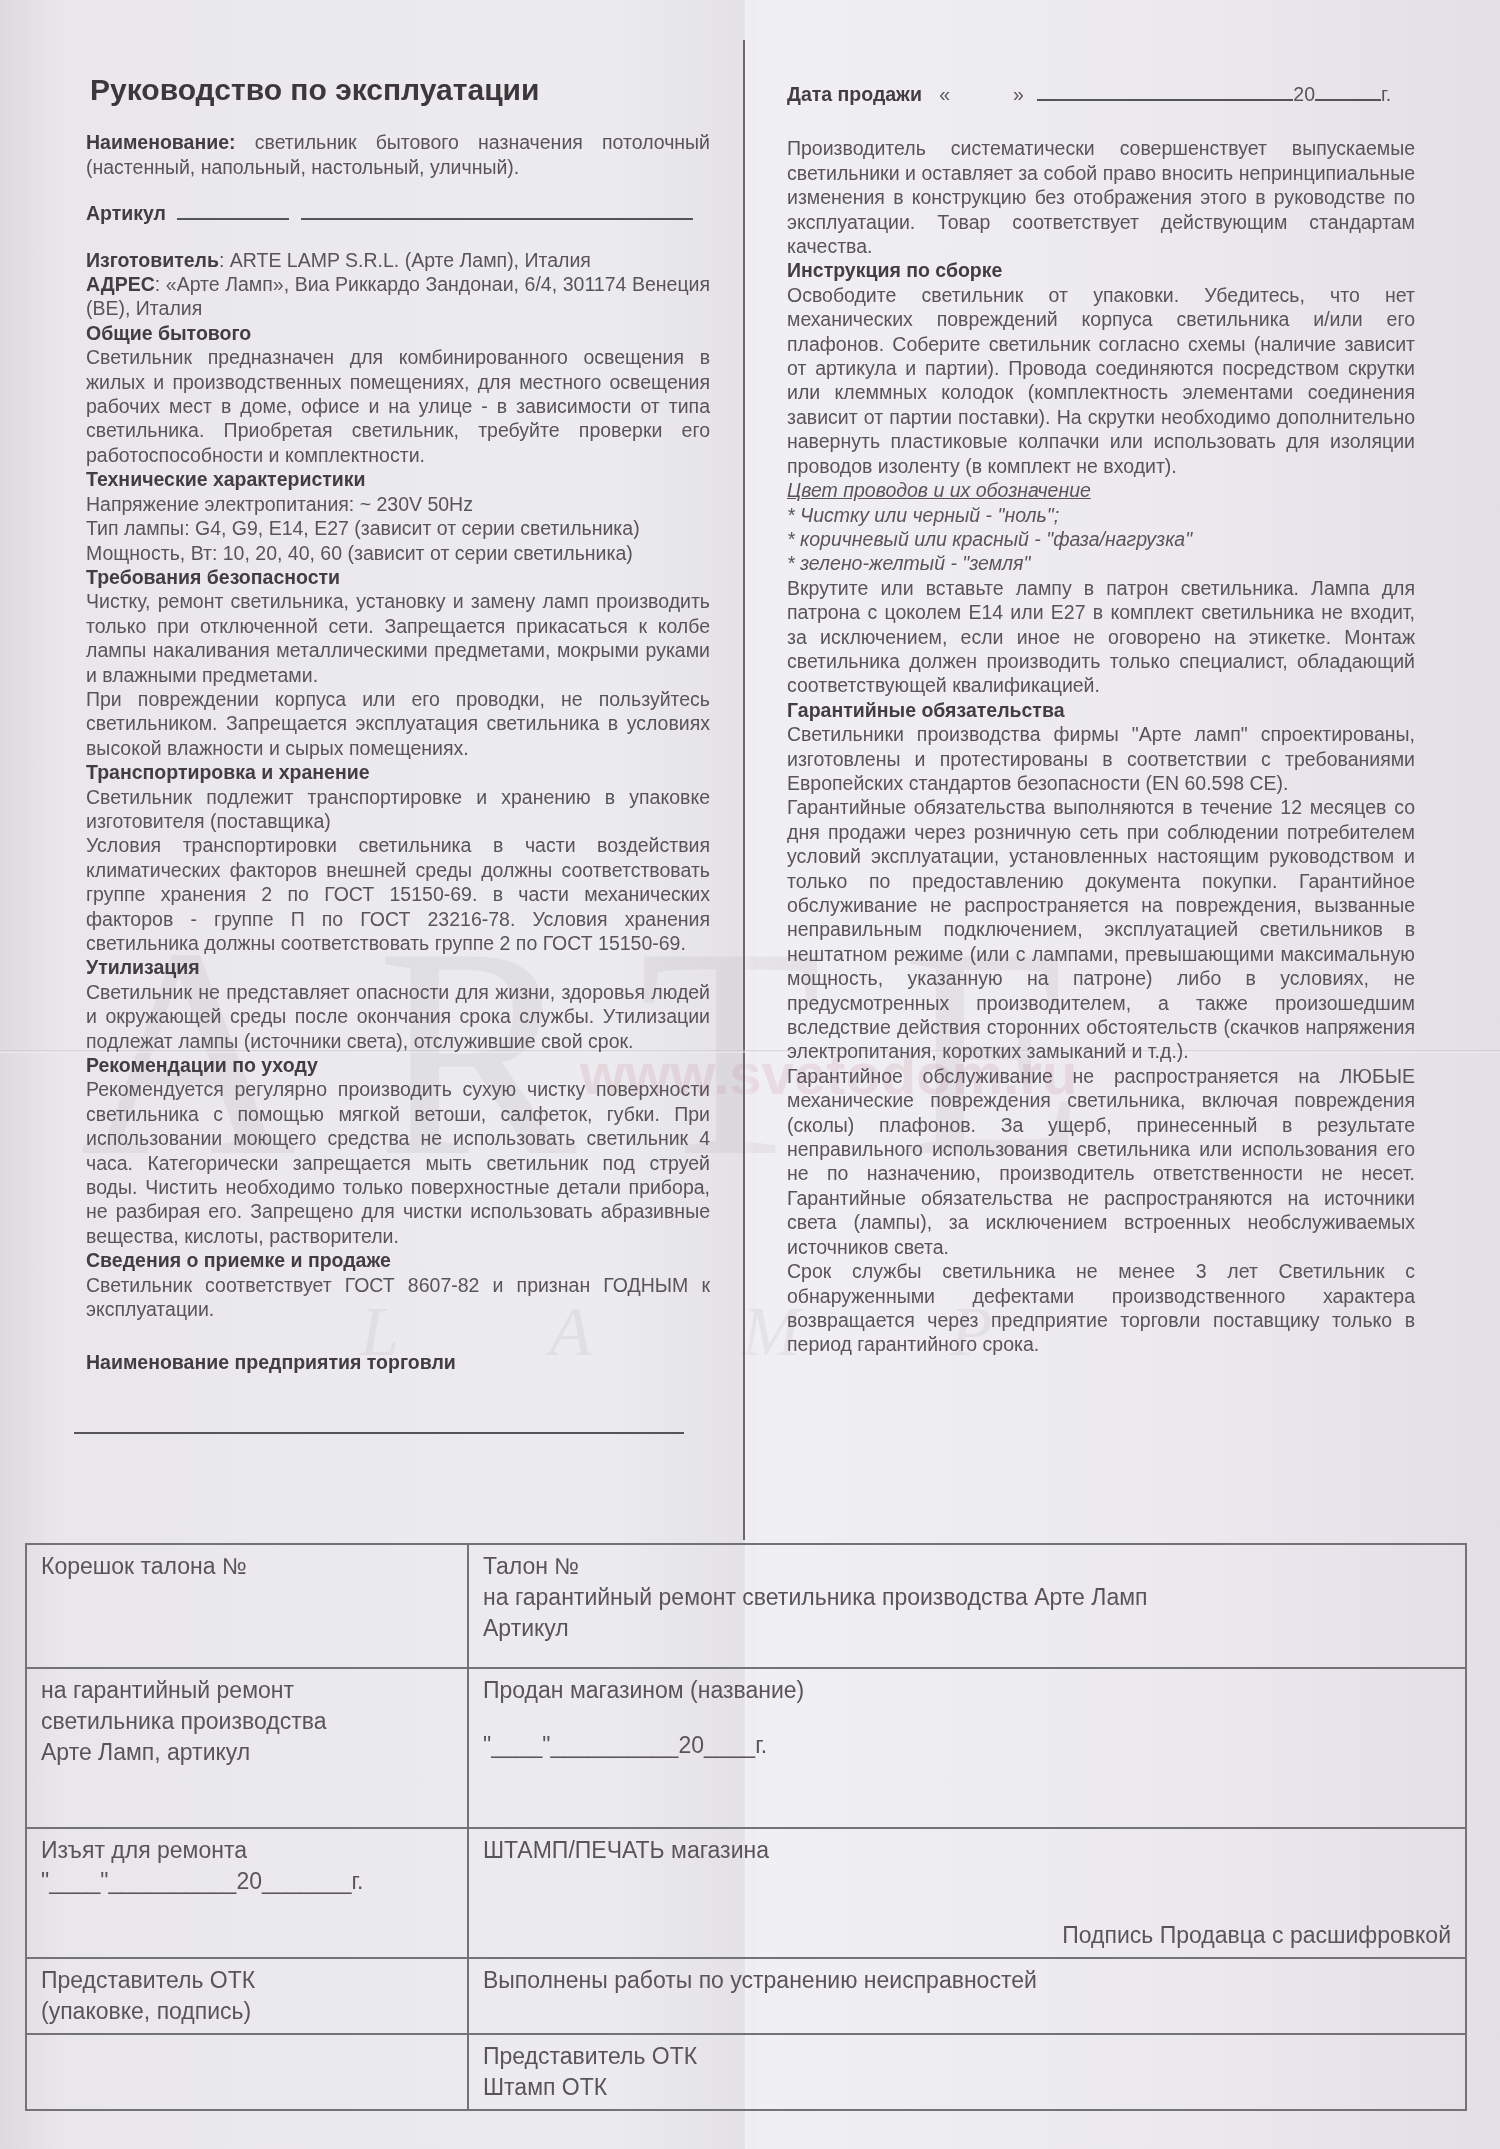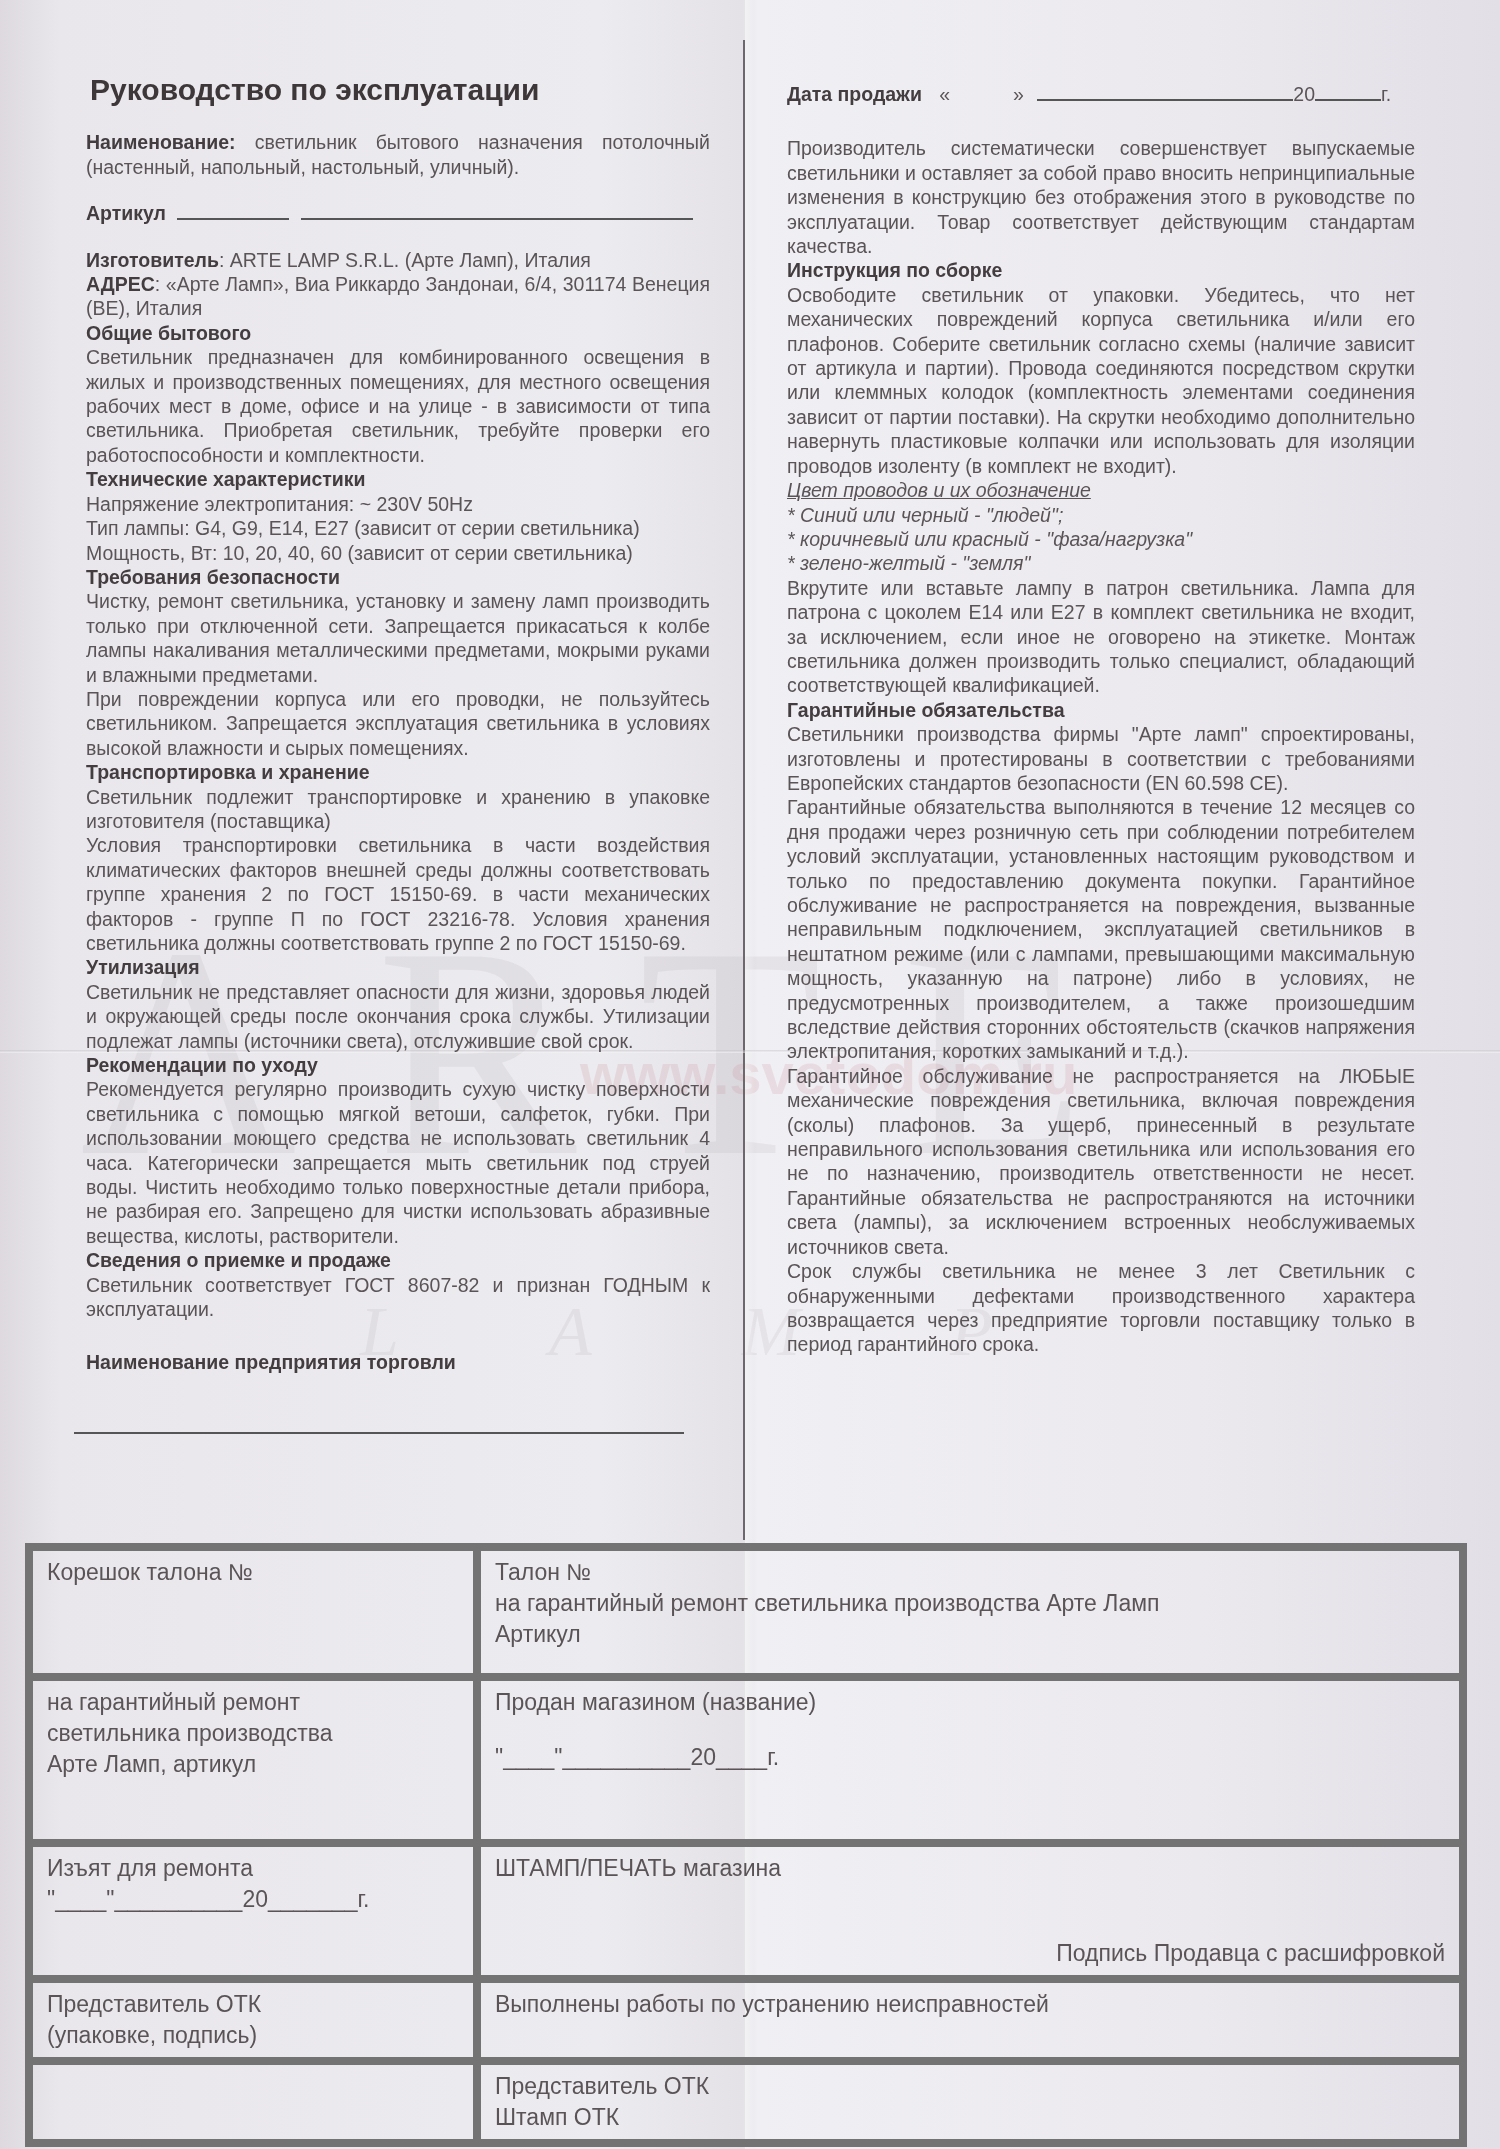--- a/index.html
+++ b/index.html
@@ -46,21 +46,21 @@
   .uline { display:inline-block; border-bottom:2px solid #555; vertical-align:baseline; height:16px; }
   .ital { font-style:italic; }
   .u { text-decoration:underline; }
   .field-line { display:block; border-bottom:2px solid #555; width:610px; height:2px; margin-top:56px; margin-left:-12px; }
 
   
   .coupon {
     position:absolute; left:25px; top:1543px; width:1442px; border-collapse:collapse;
     font-size:23px; line-height:31px; color:#5a5457;
   }
-  .coupon td { border:8px solid #737373; vertical-align:top; padding:6px 14px; }
+  .coupon td { border:2px solid #737373; vertical-align:top; padding:6px 14px; }
   .coupon td.c1 { width:412px; }
   .r1 td { height:110px; }
   .r2 td { height:146px; }
   .r3 td { height:113px; }
   .r4 td { height:48px; }
   .r5 td { height:38px; }
   .coupon .line { display:block; }
   .bot-sig { display:block; margin-top:54px;text-align:right; }
   .date-row { display:block; margin-top:24px; }
 </style>
@@ -132,21 +132,21 @@
     <span style="display:inline-block;width:52px"></span>
     <span>»</span>
     <span class="uline" style="width:256px;margin-left:8px"></span><span>20</span><span class="uline" style="width:66px"></span><span>г.</span>
   </p>
   <p>Производитель систематически совершенствует выпускаемые светильники и оставляет за собой право вносить непринципиальные изменения в конструкцию без отображения этого в руководстве по эксплуатации. Товар соответствует действующим стандартам качества.</p>
 
   <p class="h2">Инструкция по сборке</p>
   <p>Освободите светильник от упаковки. Убедитесь, что нет механических повреждений корпуса светильника и/или его плафонов. Соберите светильник согласно схемы (наличие зависит от артикула и партии). Провода соединяются посредством скрутки или клеммных колодок (комплектность элементами соединения зависит от партии поставки). На скрутки необходимо дополнительно навернуть пластиковые колпачки или использовать для изоляции проводов изоленту (в комплект не входит).</p>
 
   <p class="ital u">Цвет проводов и их обозначение</p>
-  <p class="ital">* Синий или черный - "людей";</p>
+  <p class="ital">* Чистку или черный - "ноль";</p>
   <p class="ital">* коричневый или красный - "фаза/нагрузка"</p>
   <p class="ital">* зелено-желтый  - "земля"</p>
 
   <p>Вкрутите или вставьте лампу в патрон светильника. Лампа для патрона с цоколем E14 или E27 в комплект светильника не входит, за исключением, если иное не оговорено на этикетке. Монтаж светильника должен производить только специалист, обладающий соответствующей квалификацией.</p>
 
   <p class="h2">Гарантийные обязательства</p>
   <p>Светильники производства фирмы "Арте ламп" спроектированы, изготовлены и протестированы в соответствии с требованиями Европейских стандартов безопасности (EN 60.598 CE).</p>
   <p>Гарантийные обязательства выполняются в течение 12 месяцев со дня продажи через розничную сеть при соблюдении потребителем условий эксплуатации, установленных настоящим руководством и только по предоставлению документа покупки. Гарантийное обслуживание не распространяется на повреждения, вызванные неправильным подключением, эксплуатацией светильников в нештатном режиме (или с лампами, превышающими максимальную мощность, указанную на патроне) либо в условиях, не предусмотренных производителем, а также произошедшим вследствие действия сторонних обстоятельств (скачков напряжения электропитания, коротких замыканий и т.д.).</p>
   <p>Гарантийное обслуживание не распространяется на ЛЮБЫЕ механические повреждения светильника, включая повреждения (сколы) плафонов. За ущерб, принесенный в результате неправильного использования светильника или использования его не по назначению, производитель ответственности не несет. Гарантийные обязательства не распространяются на источники света (лампы), за исключением встроенных необслуживаемых источников света.</p>
   <p>Срок службы светильника не менее 3 лет Светильник с обнаруженными дефектами производственного характера возвращается через предприятие торговли поставщику только в период гарантийного срока.</p>

